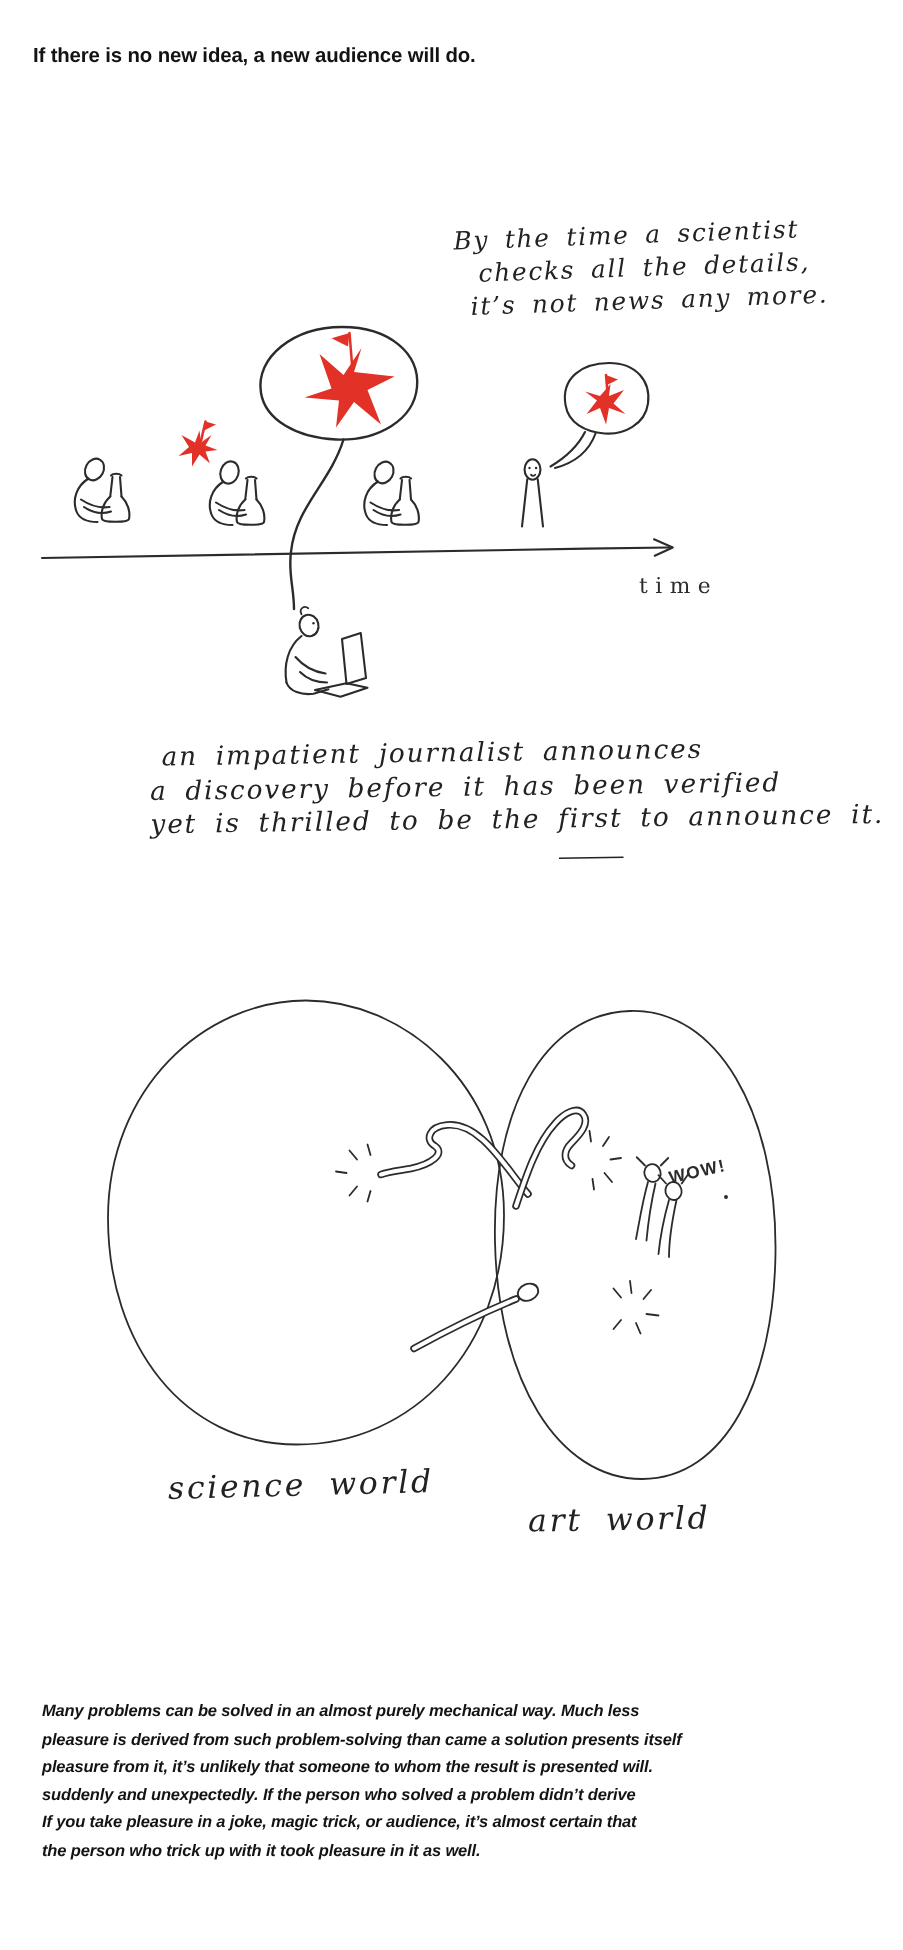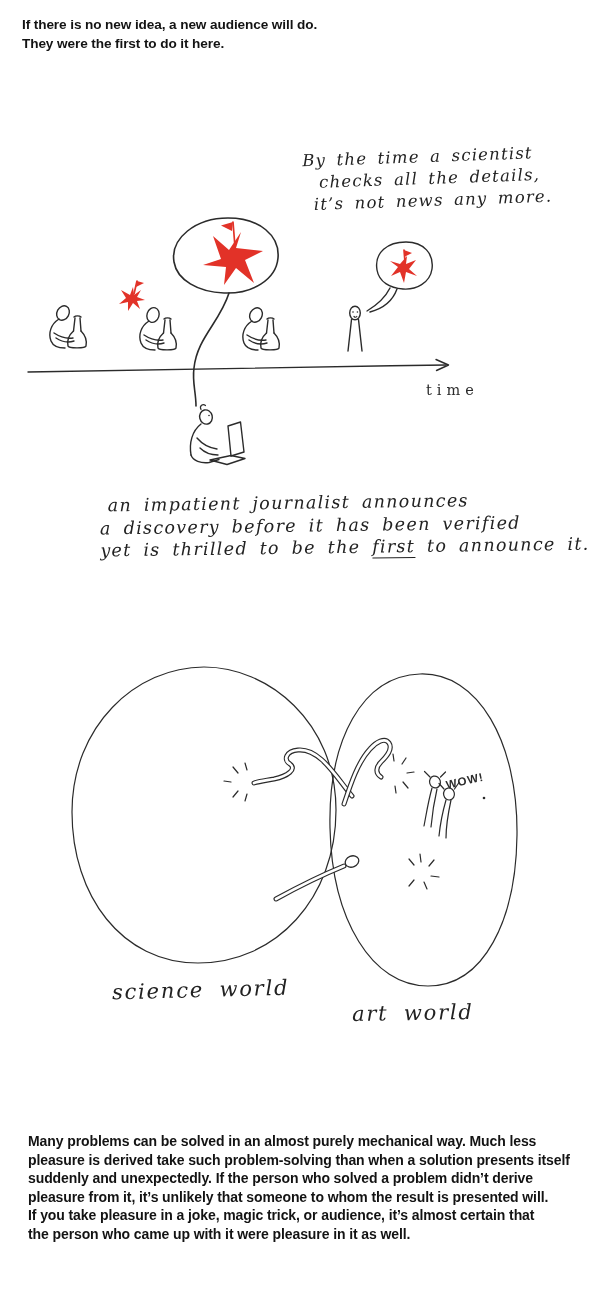--- a/index.html
+++ b/index.html
@@ -17,22 +17,22 @@
     overflow:hidden;
     font-family:"Liberation Sans",sans-serif;
   }
   .print{
     color:var(--text);
     font-family:"Liberation Sans",sans-serif;
     font-weight:bold;
     letter-spacing:-0.1px;
   }
   .print div{white-space:nowrap;}
-  .intro{position:absolute;left:22px;top:15px;font-size:13.6px;line-height:19px;}
-  .outro{position:absolute;left:28px;top:1132px;font-size:14px;line-height:18.6px;}
+  .intro{position:absolute;left:22px;top:27px;font-size:13.6px;line-height:19px;}
+  .outro{position:absolute;left:28px;top:1132px;font-size:11px;line-height:18.6px;font-style:italic;}
   .script{
     color:#222;
     font-family:"DejaVu Serif",serif;
     font-style:italic;
   }
   .quote{
     position:absolute;left:303px;top:146px;
     font-size:16.5px;line-height:22px;
     letter-spacing:1.2px;word-spacing:4px;
     transform:rotate(-2deg);
@@ -41,21 +41,21 @@
   .quote .ind1{padding-left:16px;}
   .quote .ind2{padding-left:10px;}
   .caption{
     position:absolute;left:100px;top:491px;
     font-size:17.5px;line-height:22.5px;
     letter-spacing:1.3px;word-spacing:5px;
     transform:rotate(-0.8deg);
     white-space:nowrap;
   }
   .caption .ind1{padding-left:8px;}
-  .caption .u{border-bottom:1.6px solid #222;padding-bottom:1px;}
+  .caption .u{border-bottom:1.6px solid #222;padding-bottom:15px;}
   .venn-label{position:absolute;font-size:21px;letter-spacing:1.8px;word-spacing:7px;white-space:nowrap;}
   .label-science{left:112px;top:978px;transform:rotate(-1.5deg);}
   .label-art{left:352px;top:1001px;transform:rotate(-1deg);}
   svg{position:absolute;left:0;display:block;}
   .cartoon{top:210px;}
   .venn{top:630px;}
   .ln{stroke:var(--ink);fill:none;stroke-linecap:round;stroke-linejoin:round;}
   .w12{stroke-width:1.2px;}
   .w14{stroke-width:1.4px;}
   .w16{stroke-width:1.6px;}
@@ -67,21 +67,20 @@
   .svgtxt{fill:var(--ink);font-family:"DejaVu Serif",serif;}
   .wowtxt{fill:var(--ink);font-family:"Liberation Sans",sans-serif;font-weight:bold;}
 </style>
 </head>
 <body>
 
 <div class="page">
 
   <div class="intro print">
     <div>If there is no new idea, a new audience will do.</div>
-    <div>They were the first to do it here.</div>
   </div>
 
   <div class="quote script">
     <div>By the time a scientist</div>
     <div class="ind1">checks all the details,</div>
     <div class="ind2">it’s not news any more.</div>
   </div>
 
   <svg class="cartoon" width="602" height="266" viewBox="0 0 602 266">
 
@@ -234,20 +233,20 @@
       <path d="M 424,252 L 427,259"></path>
         <path d="M 414,250 L 409,256"></path>
     </g>
   </svg>
 
   <div class="venn-label label-science script">science world</div>
   <div class="venn-label label-art script">art world</div>
 
   <div class="outro print">
     <div>Many problems can be solved in an almost purely mechanical way. Much less</div>
-    <div>pleasure is derived take such problem-solving than when a solution presents itself</div>
+    <div>pleasure is derived from such problem-solving than came a solution presents itself</div>
+    <div>pleasure from it, it’s unlikely that someone to whom the result is presented will.</div>
     <div>suddenly and unexpectedly. If the person who solved a problem didn’t derive</div>
-    <div>pleasure from it, it’s unlikely that someone to whom the result is presented will.</div>
     <div>If you take pleasure in a joke, magic trick, or audience, it’s almost certain that</div>
-    <div>the person who came up with it were pleasure in it as well.</div>
+    <div>the person who trick up with it took pleasure in it as well.</div>
   </div>
 
 </div>
 
 </body></html>

